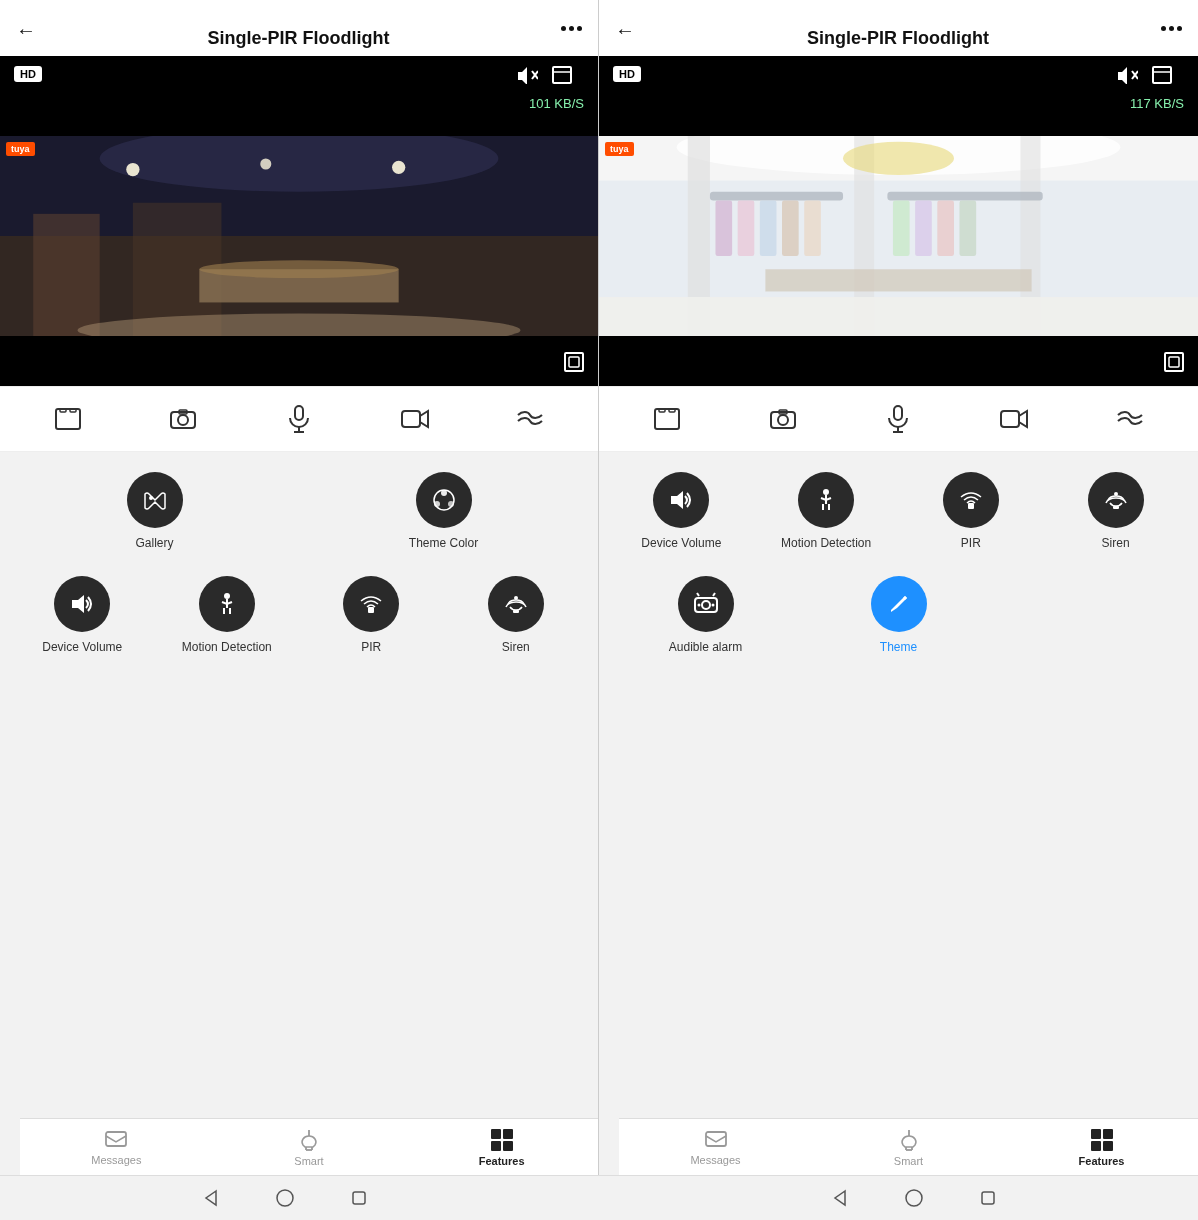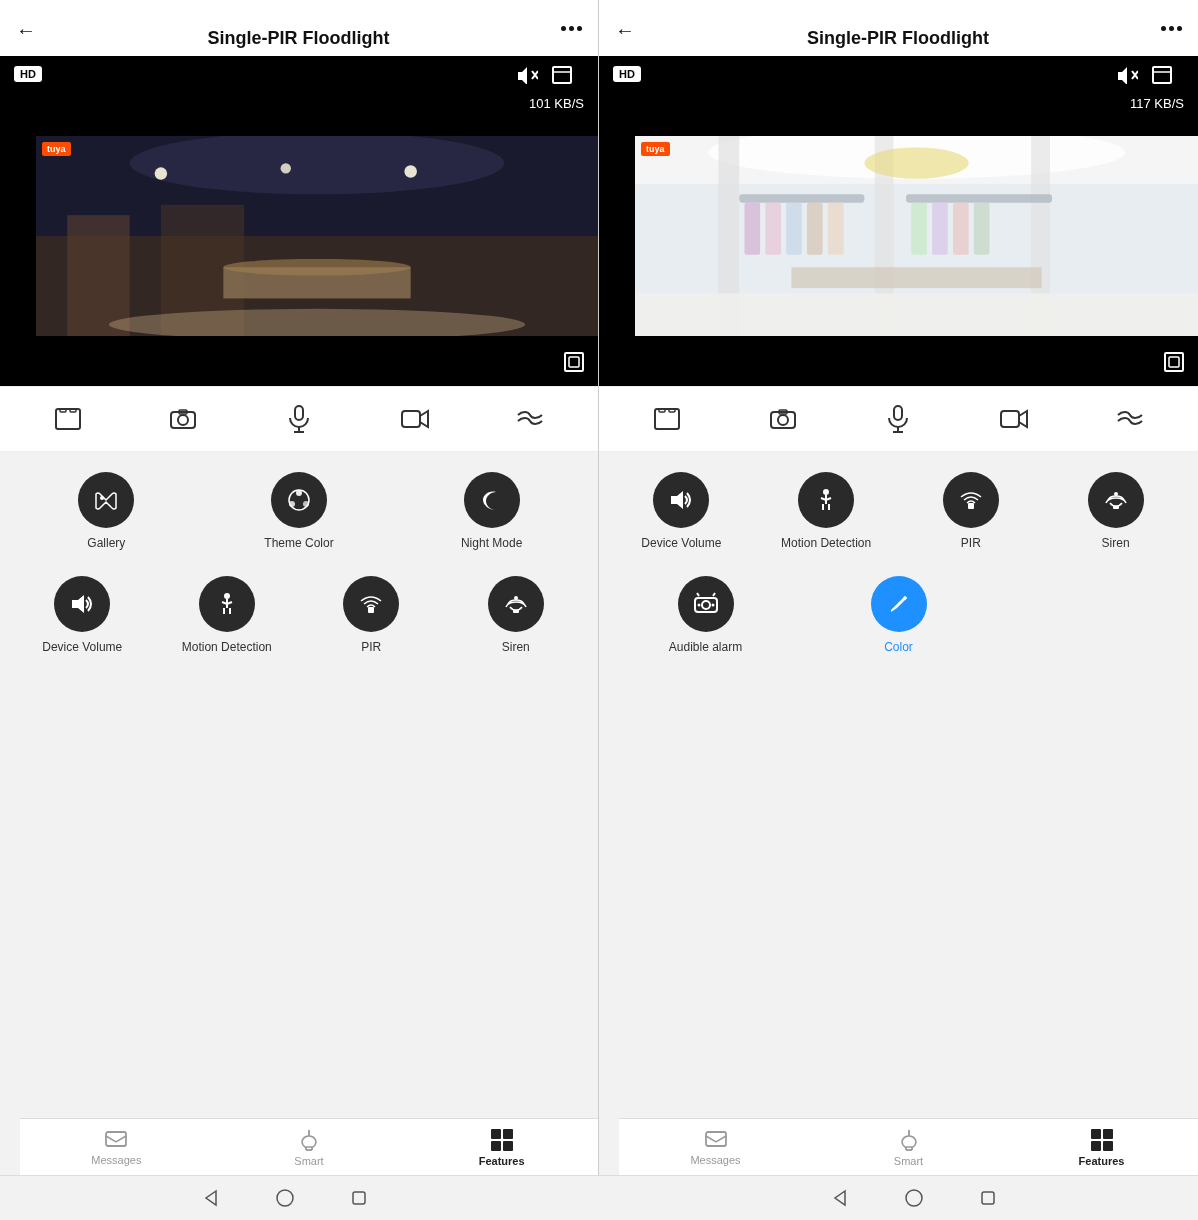--- a/index.html
+++ b/index.html
@@ -90,31 +90,30 @@
       align-items: center;
     }
     .video-icon {
       color: #fff;
       font-size: 18px;
     }
     .kb-rate {
       position: absolute;
       top: 40px;
       right: 14px;
-      color: #ffffff;
+      color: #86efac;
       font-size: 13px;
       z-index: 2;
     }
     .video-image-area {
       position: absolute;
       top: 80px;
       left: 0; right: 0;
       height: 200px;
       overflow: hidden;
-      padding-left: 36px;
     }
     
     .store-dark {
       background: linear-gradient(135deg, #1a1a2e 0%, #2d2d3f 30%, #4a3728 50%, #3d3028 60%, #8b7355 70%, #c4a882 80%, #e8d5b0 90%, #f0e0c0 100%);
       width: 100%;
       height: 100%;
       position: relative;
     }
     .store-light {
       background: linear-gradient(135deg, #e8e8e8 0%, #f5f5f5 20%, #fff 30%, #f0f0f0 40%, #e0e8f0 50%, #d5dde8 60%, #c0c8d8 70%, #b8d4e8 80%);
@@ -393,29 +392,20 @@
             <svg width="24" height="24" viewBox="0 0 24 24" fill="none">
               <circle cx="12" cy="12" r="10" fill="none" stroke="white" stroke-width="1.5"></circle>
               <circle cx="12" cy="5" r="3" fill="white" opacity="0.9"></circle>
               <circle cx="19" cy="16" r="3" fill="white" opacity="0.7"></circle>
               <circle cx="5" cy="16" r="3" fill="white" opacity="0.8"></circle>
             </svg>
           </div>
           <span class="grid-label">Theme
 Color</span>
         </div>
-        <div class="grid-item">
-          <div class="grid-icon-wrap">
-            <svg width="22" height="22" viewBox="0 0 22 22" fill="none">
-              <path d="M15 3 C10 3, 5 7, 5 12 C5 17, 10 21, 15 21 C8 21, 2 16, 2 11 C2 6, 8 1, 15 3Z" fill="white"></path>
-            </svg>
-          </div>
-          <span class="grid-label">Night
-Mode</span>
-        </div>
       </div>
 
       <div class="grid-row">
         <div class="grid-item">
           <div class="grid-icon-wrap">
             <svg width="24" height="22" viewBox="0 0 24 22" fill="none">
               <polygon points="2,7 8,7 14,2 14,20 8,15 2,15" fill="white"></polygon>
               <path d="M16 7 Q20 11 16 15" stroke="white" stroke-width="2" fill="none"></path>
               <path d="M18 4 Q24 11 18 18" stroke="white" stroke-width="2" fill="none"></path>
             </svg>
@@ -669,21 +659,21 @@
           <span class="grid-label">Audible
 alarm</span>
         </div>
         <div class="grid-item">
           <div class="grid-icon-wrap blue">
             <svg width="24" height="24" viewBox="0 0 24 24" fill="none">
               <path d="M4 18 L8 14 L18 4 L20 6 L10 16 L4 20 Z" fill="white"></path>
               <path d="M16 6 L18 4 L20 6 L18 8Z" fill="white"></path>
             </svg>
           </div>
-          <span class="grid-label blue-text">Color</span>
+          <span class="grid-label blue-text">Theme</span>
         </div>
         <div class="grid-item">
           <div style="width:56px;height:56px;"></div>
           <span class="grid-label"></span>
         </div>
       </div>
     </div>
 
     <div class="bottom-nav">
       <div class="nav-item">

